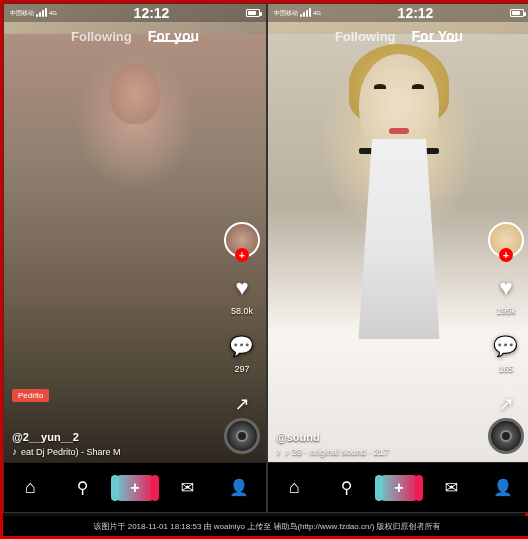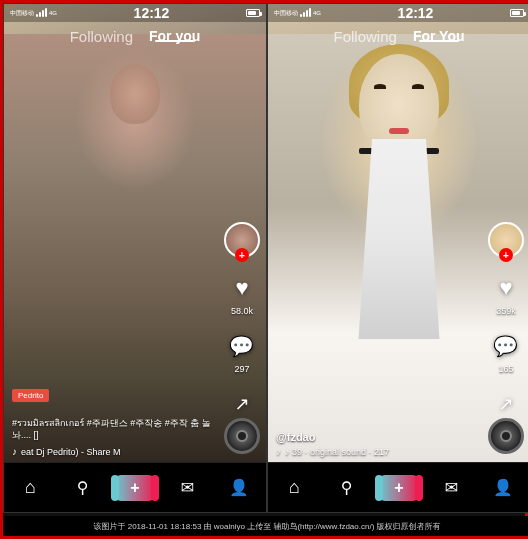--- a/index.html
+++ b/index.html
@@ -93,23 +93,23 @@
       right: 0;
       height: 28px;
       display: flex;
       align-items: center;
       justify-content: center;
       gap: 16px;
       z-index: 10;
     }
 
     .nav-following {
-      font-size: 15px;
+      font-size: 13px;
       color: rgba(255,255,255,0.7);
-      font-weight: 400;
+      font-weight: 700;
     }
 
     .nav-foryou {
       font-size: 14px;
       color: #fff;
       font-weight: bold;
     }
 
     .nav-underline {
       position: absolute;
@@ -519,22 +519,21 @@
           <div class="action-icon" style="font-size:18px;">↗</div>
           <span class="action-count">Share</span>
         </div>
       </div>
 
       <div class="music-disc">
         <div class="music-disc-inner"></div>
       </div>
 
       <div class="bottom-info">
-        <div class="hashtags">#รวมมิลรสลิกเกอร์ #주파댄스 #주작송 #주작
-춤 놀놔.... []</div>
+        <div class="username">@2__yun__2</div>
         <div class="music-row">
           <span class="music-icon">♪</span>
           <span>eat Dj Pedrito) - Share M</span>
         </div>
       </div>
 
       <div class="bottom-nav">
         <div class="nav-item">
           <span class="nav-icon">⌂</span>
         </div>
@@ -602,40 +601,40 @@
 
       <div class="action-bar">
 
         <div style="position:relative;">
           <div class="avatar-circle" style="background: radial-gradient(circle, #f0d8b0, #d4b880);"></div>
           <div class="avatar-plus">+</div>
         </div>
 
         <div class="action-item">
           <div class="action-icon">♥</div>
-          <span class="action-count">359k</span>
+          <span class="action-count">195k</span>
         </div>
 
         <div class="action-item">
           <div class="action-icon" style="font-size:20px;">💬</div>
           <span class="action-count">165</span>
         </div>
 
         <div class="action-item">
           <div class="action-icon" style="font-size:18px;">↗</div>
           <span class="action-count">Share</span>
         </div>
       </div>
 
       <div class="music-disc">
         <div class="music-disc-inner"></div>
       </div>
 
       <div class="bottom-info">
-        <div class="username">@fzdao</div>
+        <div class="username">@sound</div>
         <div class="music-row">
           <span class="music-icon">♪</span>
           <span>♪ 39 · original sound · 217</span>
         </div>
       </div>
 
       <div class="bottom-nav">
         <div class="nav-item">
           <span class="nav-icon">⌂</span>
         </div>

